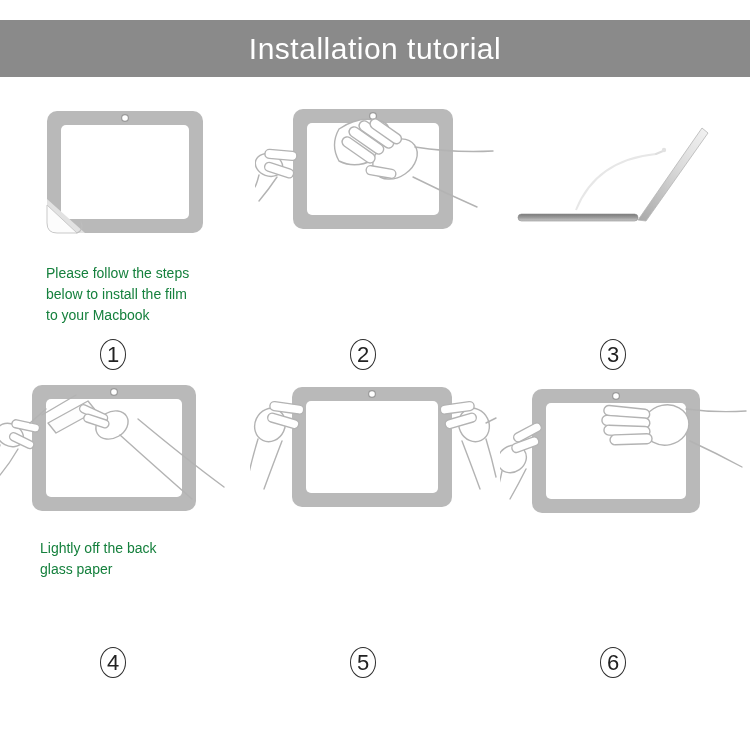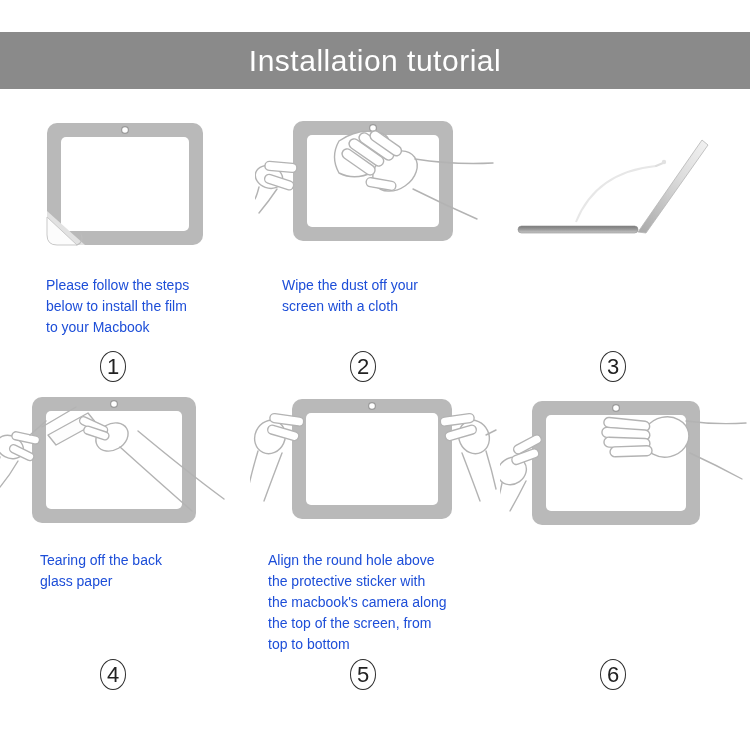--- a/index.html
+++ b/index.html
@@ -4,21 +4,21 @@
 <style>
   * { box-sizing: border-box; margin: 0; padding: 0; }
   html, body { background: #ffffff; }
   body {
     width: 750px; height: 750px;
     font-family: "Liberation Sans", sans-serif;
     overflow: hidden;
     position: relative;
   }
   .banner {
-    margin-top: 32px;
+    margin-top: 20px;
     height: 57px;
     background: #8a8a8a;
     display: flex; align-items: center; justify-content: center;
   }
   .banner-title {
     color: #ffffff;
     font-size: 30px;
     font-weight: 400;
     letter-spacing: 0.5px;
   }
@@ -29,21 +29,21 @@
   .row1 { margin-top: 8px; }
   .cell { display: flex; flex-direction: column; }
   .row1 .cell { height: 295px; }
   .row2 .cell { height: 308px; }
   .illus { display: flex; align-items: center; justify-content: center; }
   .row1 .illus { height: 178px; }
   .row2 .illus { height: 148px; margin-bottom: 10px; }
   .caption {
     font-size: 14px;
     line-height: 21px;
-    color: #1d4ed8;
+    color: #15803d;
     white-space: pre-line;
   }
   .row1 .cell:nth-child(1) .caption { padding-left: 46px; }
   .row1 .cell:nth-child(2) .caption { padding-left: 32px; }
   .row1 .cell:nth-child(3) .caption { padding-left: 15px; }
   .row2 .cell:nth-child(1) .caption { padding-left: 40px; }
   .row2 .cell:nth-child(2) .caption { padding-left: 18px; }
   .row2 .cell:nth-child(3) .caption { padding-left: 15px; }
   .badge {
     margin-top: auto;
@@ -101,22 +101,20 @@
           <ellipse cx="140" cy="60" rx="24" ry="18" transform="rotate(-35 140 60)"></ellipse>
           <rect x="88" y="35" width="38" height="10" rx="5" transform="rotate(35 88 40)"></rect>
           <rect x="95" y="25" width="40" height="10" rx="5" transform="rotate(35 95 30)"></rect>
           <rect x="105" y="19" width="40" height="10" rx="5" transform="rotate(35 105 24)"></rect>
           <rect x="116" y="17" width="36" height="10" rx="5" transform="rotate(35 116 22)"></rect>
           <rect x="112" y="66" width="30" height="9" rx="4.5" transform="rotate(10 112 66)"></rect>
           <path d="M160,48 q38,6 78,4 M158,78 q32,16 64,30" fill="none"></path>
         </g>
       </svg>
     </div>
-    <p class="caption">Wipe the dust off your
-screen with a cloth</p>
     <div class="badge">
       <span class="num">2</span>
     </div>
   </section>
 
   <section class="cell">
     <div class="illus">
       <svg width="230" height="140" viewBox="0 0 230 140">
         <defs>
           <linearGradient id="lapbase" x1="0" y1="0" x2="0" y2="1">
@@ -158,21 +156,21 @@
           <rect x="12" y="40" width="28" height="8" rx="4" transform="rotate(12 12 44)"></rect>
           <rect x="10" y="52" width="26" height="8" rx="4" transform="rotate(26 10 56)"></rect>
           <path d="M0,66 q-2,6 -2,12 M18,70 q-8,14 -18,26 M30,44 L46,30" fill="none"></path>
           <ellipse cx="112" cy="46" rx="17" ry="13" transform="rotate(-30 112 46)"></ellipse>
           <rect x="80" y="24" width="30" height="8" rx="4" transform="rotate(25 80 28)"></rect>
           <rect x="84" y="34" width="26" height="8" rx="4" transform="rotate(18 84 38)"></rect>
           <path d="M120,56 Q160,92 192,120 M138,40 Q186,80 224,108" fill="none"></path>
         </g>
       </svg>
     </div>
-    <p class="caption">Tearing off the back
+    <p class="caption">Lightly off the back
 glass paper</p>
     <div class="badge">
       <span class="num">4</span>
     </div>
   </section>
 
   <section class="cell">
     <div class="illus">
       <svg width="250" height="150" viewBox="0 0 250 150">
         <rect x="42" y="8" width="160" height="120" rx="10" fill="#b9b9b9"></rect>
@@ -188,25 +186,20 @@
           <g transform="translate(244 0) scale(-1 1)">
             <ellipse cx="20" cy="46" rx="15" ry="17" transform="rotate(25 20 46)"></ellipse>
             <rect x="20" y="22" width="34" height="9" rx="4.5" transform="rotate(8 20 26)"></rect>
             <rect x="18" y="33" width="32" height="9" rx="4.5" transform="rotate(16 18 37)"></rect>
             <path d="M8,60 Q2,80 -2,98 M32,62 Q22,88 14,110" fill="none"></path>
           </g>
           <path d="M236,44 l10,-5" fill="none"></path>
         </g>
       </svg>
     </div>
-    <p class="caption">Align the round hole above
-the protective sticker with
-the macbook's camera along
-the top of the screen, from
-top to bottom</p>
     <div class="badge">
       <span class="num">5</span>
     </div>
   </section>
 
   <section class="cell">
     <div class="illus">
       <svg width="250" height="150" viewBox="0 0 250 150">
         <rect x="32" y="10" width="168" height="124" rx="10" fill="#b9b9b9"></rect>
         <rect x="46" y="24" width="140" height="96" rx="5" fill="#ffffff"></rect>

